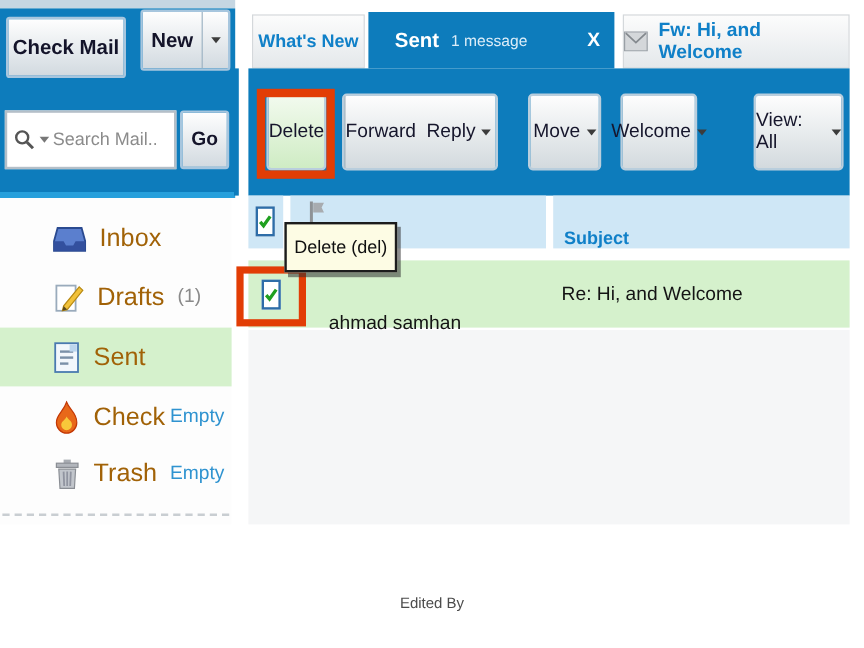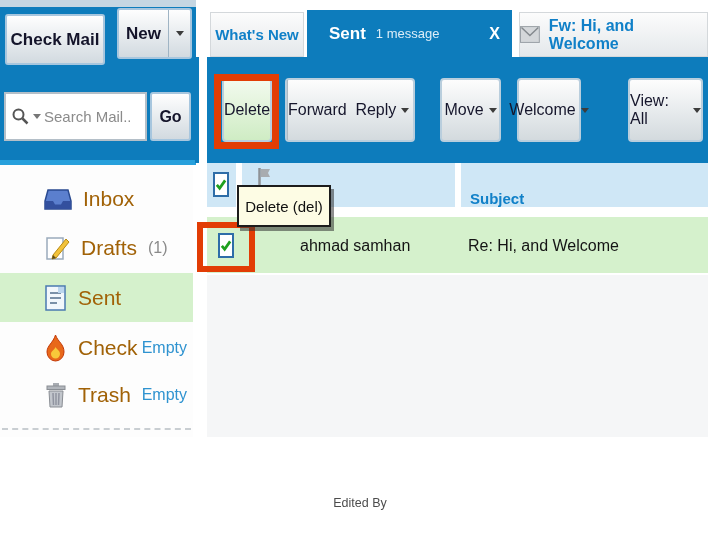--- a/index.html
+++ b/index.html
@@ -81,21 +81,21 @@
 
   .checkbox { width:16px; height:25px; background:#fff; border:2px solid #2e6da8;
     display:flex; align-items:center; justify-content:center; }
   #hdr-checkbox { left:213px; top:172px; }
   #row-checkbox { left:218px; top:233px; z-index:55; }
 
   .flag-wrap { left:256px; top:166px; }
 
   .msg-row { left:207px; top:217px; width:501px; height:56px; background:#d5f1cc; }
   .cell-text { position:absolute; font-size:16px; color:#141414; top:20px; }
-  .to-text { left:93px; }
+  .to-text { left:67px;margin-top:24px; }
   .subject-text { left:261px; }
 
   .list-empty { left:207px; top:275px; width:501px; height:162px; background:#f5f6f7; }
 
   .tooltip { left:237px; top:185px; width:94px; height:42px; background:#fdfce4;
     border:2px solid #1c1c1c; box-shadow:3px 4px 0 rgba(50,50,50,0.55);
     display:flex; align-items:center; justify-content:center; font-size:15px;
     color:#101010; z-index:60; }
 
   .credit { left:0; top:495px; width:720px; text-align:center; font-size:12.5px;

